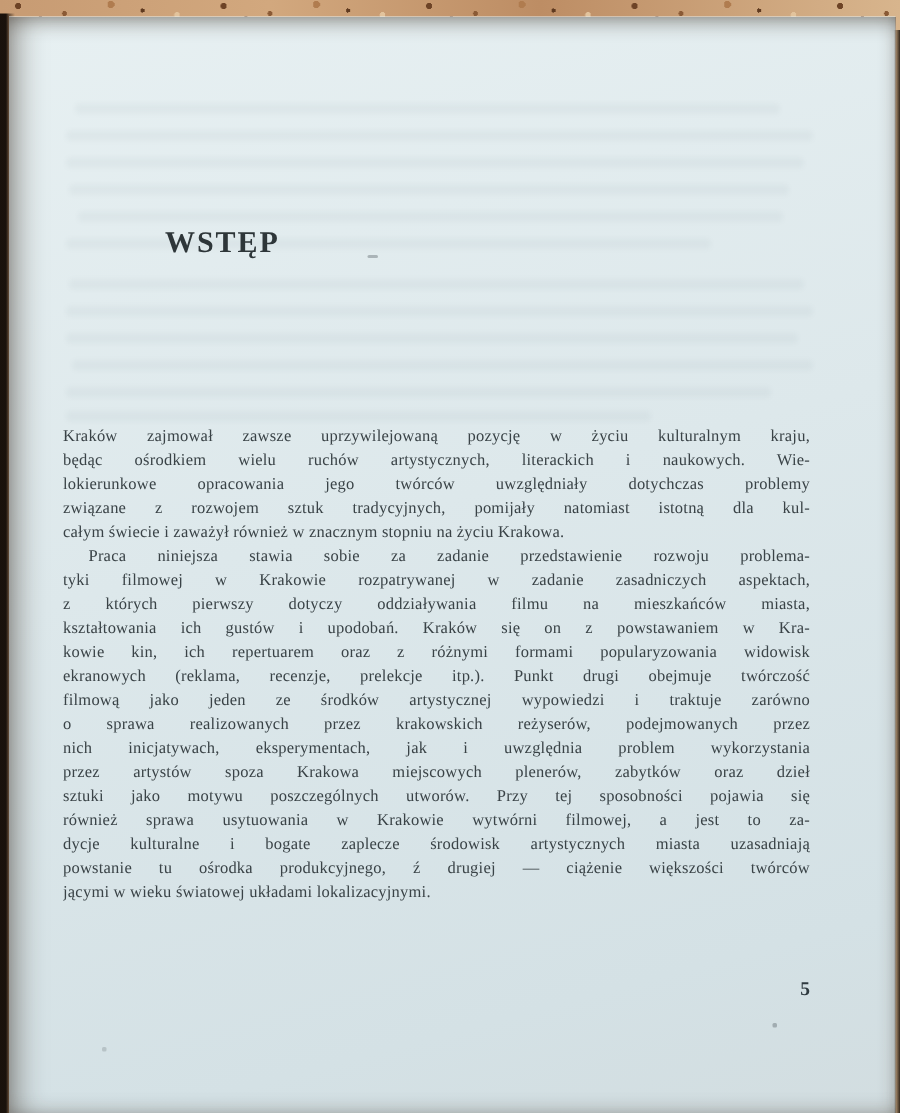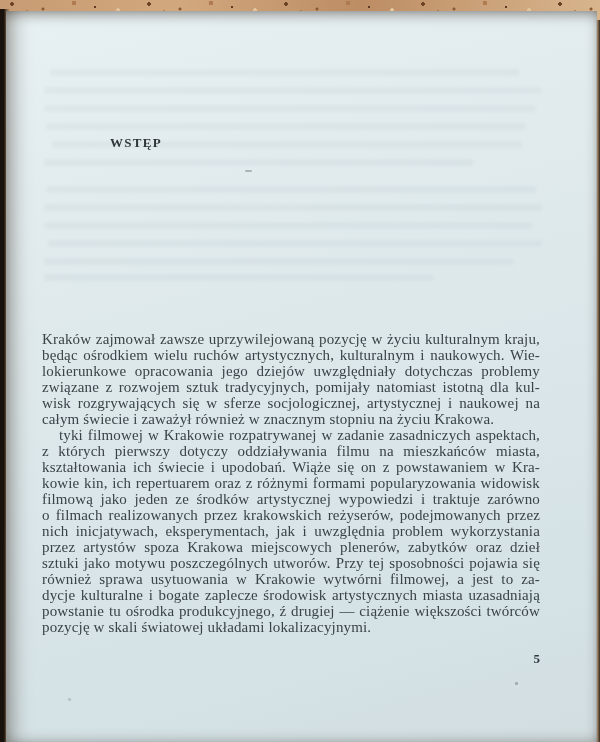--- a/index.html
+++ b/index.html
@@ -32,28 +32,27 @@
       inset 14px 0 20px -10px rgba(45,32,20,.50),
       inset -8px 0 12px -8px rgba(45,32,20,.30),
       inset 0 12px 14px -10px rgba(45,32,20,.45),
       inset 0 -8px 14px -10px rgba(60,45,30,.25);
   }
   .ghost-line{
     position:absolute;height:7px;border-radius:3px;
     background:#64777f;opacity:.055;filter:blur(1.6px);
   }
   .heading{
-    position:absolute;left:104px;top:124px;margin:0;
-    font-size:13px;font-weight:bold;letter-spacing:1.3px;color:#2e3639;
+    position:absolute;left:104px;top:140px;margin:0;
+    font-size:20px;font-weight:bold;letter-spacing:1.3px;color:#2e3639;
   }
   .content{
     position:absolute;left:36px;top:272px;width:498px;
-    font-size:15px;line-height:16px;color:#3a4347;
+    font-size:11px;line-height:16px;color:#3a4347;
     letter-spacing:.15px;
-    margin-top:48px;
   }
   .para{margin:0;}
   .line{
     height:16px;overflow:hidden;
     text-align:justify;text-align-last:justify;
   }
   .line.last{text-align-last:left;}
   .para.indent .line:first-child{text-indent:17px;}
   .pagenum{
     position:absolute;left:36px;top:640px;width:498px;
@@ -84,40 +83,41 @@
     <div class="ghost-line" style="left:42px;top:229px;width:494px;"></div>
     <div class="ghost-line" style="left:38px;top:247px;width:470px;"></div>
     <div class="ghost-line" style="left:38px;top:263px;width:390px;"></div>
   </div>
 
   <h1 class="heading">WSTĘP</h1>
 
   <div class="content">
       <div class="para">
         <div class="line">Kraków zajmował zawsze uprzywilejowaną pozycję w życiu kulturalnym kraju,</div>
-        <div class="line">będąc ośrodkiem wielu ruchów artystycznych, kulturalnym i naukowych. Wie-</div>
-        <div class="line">lokierunkowe opracowania jego dziejów uwzględniały dotychczas problemy</div>
+        <div class="line">będąc ośrodkiem wielu ruchów artystycznych, literackich i naukowych. Wie-</div>
+        <div class="line">lokierunkowe opracowania jego twórców uwzględniały dotychczas problemy</div>
         <div class="line">związane z rozwojem sztuk tradycyjnych, pomijały natomiast istotną dla kul-</div>
-        <div class="line">wisk rozgrywających się w sferze socjologicznej, artystycznej i naukowej na</div>
         <div class="line last">całym świecie i zaważył również w znacznym stopniu na życiu Krakowa.</div>
       </div>
       <div class="para indent">
+        <div class="line">Praca niniejsza stawia sobie za zadanie przedstawienie rozwoju problema-</div>
         <div class="line">tyki filmowej w Krakowie rozpatrywanej w zadanie zasadniczych aspektach,</div>
         <div class="line">z których pierwszy dotyczy oddziaływania filmu na mieszkańców miasta,</div>
-        <div class="line">kształtowania ich świecie i upodobań. Wiąże się on z powstawaniem w Kra-</div>
+        <div class="line">kształtowania ich gustów i upodobań. Kraków się on z powstawaniem w Kra-</div>
         <div class="line">kowie kin, ich repertuarem oraz z różnymi formami popularyzowania widowisk</div>
+        <div class="line">ekranowych (reklama, recenzje, prelekcje itp.). Punkt drugi obejmuje twórczość</div>
         <div class="line">filmową jako jeden ze środków artystycznej wypowiedzi i traktuje zarówno</div>
-        <div class="line">o filmach realizowanych przez krakowskich reżyserów, podejmowanych przez</div>
+        <div class="line">o sprawa realizowanych przez krakowskich reżyserów, podejmowanych przez</div>
         <div class="line">nich inicjatywach, eksperymentach, jak i uwzględnia problem wykorzystania</div>
         <div class="line">przez artystów spoza Krakowa miejscowych plenerów, zabytków oraz dzieł</div>
         <div class="line">sztuki jako motywu poszczególnych utworów. Przy tej sposobności pojawia się</div>
         <div class="line">również sprawa usytuowania w Krakowie wytwórni filmowej, a jest to za-</div>
         <div class="line">dycje kulturalne i bogate zaplecze środowisk artystycznych miasta uzasadniają</div>
         <div class="line">powstanie tu ośrodka produkcyjnego, ź drugiej — ciążenie większości twórców</div>
-        <div class="line last">pozycję w skali światowej układami lokalizacyjnymi.</div>
+        <div class="line last">jącymi w wieku światowej układami lokalizacyjnymi.</div>
       </div>
     </div>
 
   <div class="pagenum">5</div>
 
   <span class="speck s1"></span>
   <span class="speck s2"></span>
   <span class="speck s3"></span>
 </div>
 

